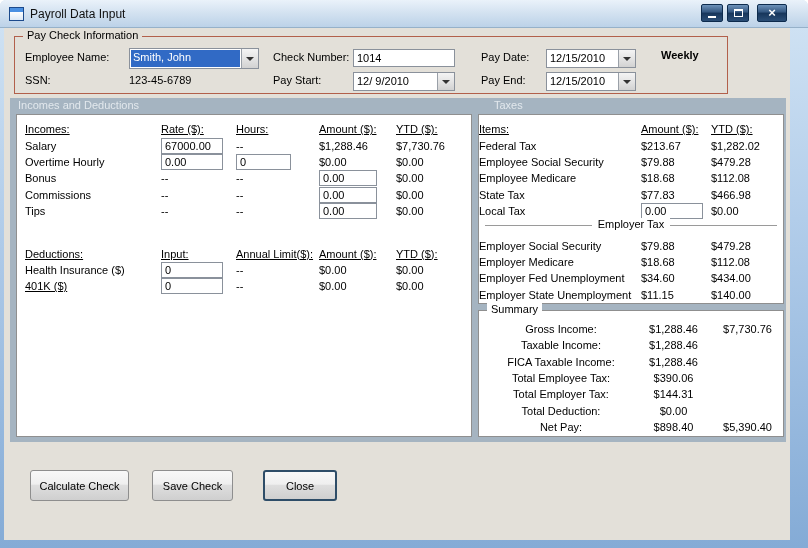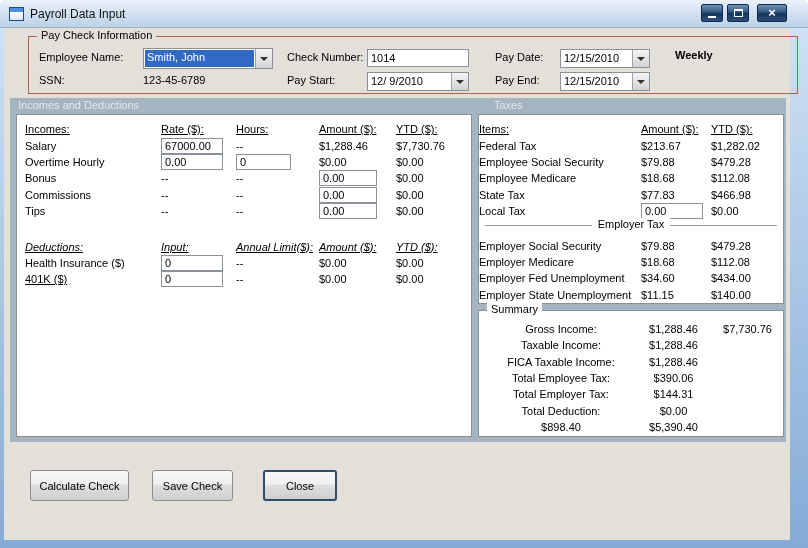--- a/index.html
+++ b/index.html
@@ -31,21 +31,21 @@
     background:linear-gradient(180deg,#6d92ba 0%,#33567f 45%,#16355a 50%,#2b4e76 100%);
     display:flex; align-items:center; justify-content:center; cursor:default;
   }
   .winbtn.min { left:701px; } .winbtn.max { left:727px; } .winbtn.close { left:757px; width:30px; }
   .glyph-min { width:8px; height:2px; background:#fff; margin-top:8px; }
   .glyph-max { width:9px; height:8px; border:1px solid #fff; border-top-width:2px; }
   .glyph-close { color:#fff; font-size:13px; font-weight:bold; line-height:16px; }
   
   .client { position:absolute; left:4px; top:28px; width:786px; height:512px; background:#e3e0d9; }
   
-  .pc-group { position:absolute; left:24px; top:8px; width:770px; height:58px; border:1px solid #b2604b; }
+  .pc-group { position:absolute; left:10px; top:8px; width:714px; height:58px; border:1px solid #b2604b; }
   .pc-legend { position:absolute; top:-8px; left:8px; background:#e3e0d9; padding:0 4px; }
   .pc-label { position:absolute; white-space:nowrap; }
   .pc-static { position:absolute; white-space:nowrap; }
   .freq { position:absolute; font-size:11px; font-weight:bold; }
   .tb {
     border:1px solid #8a919b; background:#fff; padding:0 3px; height:18px;
     font-family:"Liberation Sans",sans-serif; font-size:11px; color:#000;
   }
   .pc-input { position:absolute; }
   .combo { position:absolute; display:flex; background:#fff; border:1px solid #8a919b; }
@@ -64,21 +64,21 @@
   .panel { position:absolute; background:#fff; border:1px solid #8f8f8f; }
   .incomes-panel { left:6px; top:16px; width:456px; height:323px; padding-top:6px; }
   .taxes-panel   { left:468px; top:16px; width:306px; height:190px; padding-top:6px; }
   .summary-panel { left:468px; top:212px; width:306px; height:127px; padding-top:10px; }
   .sum-legend { position:absolute; top:-8px; left:8px; background:#fff; padding:0 4px; }
   .inc-grid { display:grid; grid-template-columns:136px 75px 83px 77px 1fr; align-items:center; height:16.4px; padding-left:8px; }
   .tax-grid { display:grid; grid-template-columns:162px 70px 1fr; align-items:center; height:16.4px; }
   .sum-grid { display:grid; grid-template-columns:148px 77px 1fr; align-items:center; height:16.3px; padding-left:8px;text-align:center; }
   .inc-grid > *, .tax-grid > *, .sum-grid > * { white-space:nowrap; overflow:visible; }
   .u { text-decoration:underline; }
-  .ded-head { margin-top:19px;font-style:italic; }
+  .ded-head { margin-top:26px; }
   .grid-tb { height:16px; justify-self:start; }
   .w62 { width:62px; } .w55 { width:55px; } .w58 { width:58px; }
   .employer-legend { margin:6px 6px 0 6px; border-top:1px solid #9a9a9a; height:12px; text-align:center; }
   .employer-legend-text { position:relative; top:-8px; background:#fff; padding:0 6px; }
   
   .btn {
     position:absolute; top:442px; height:31px; border:1px solid #8e8e8e; border-radius:3px;
     background:linear-gradient(180deg,#f8f8f8 0%,#efefef 45%,#dedede 50%,#cfcfcf 100%);
     font-family:"Liberation Sans",sans-serif; font-size:11px; color:#000;
   }
@@ -306,20 +306,21 @@
           <span>Total Employer Tax:</span>
           <span>$144.31</span>
           <span></span>
         </div>
         <div class="sum-grid">
           <span>Total Deduction:</span>
           <span>$0.00</span>
           <span></span>
         </div>
         <div class="sum-grid">
+          <span>Net Pay:</span>
           <span>$898.40</span>
           <span>$5,390.40</span>
         </div>
       </div>
     </div>
 
     <button class="btn btn-calc">Calculate Check</button>
     <button class="btn btn-save">Save Check</button>
     <button class="btn btn-close">Close</button>
 

